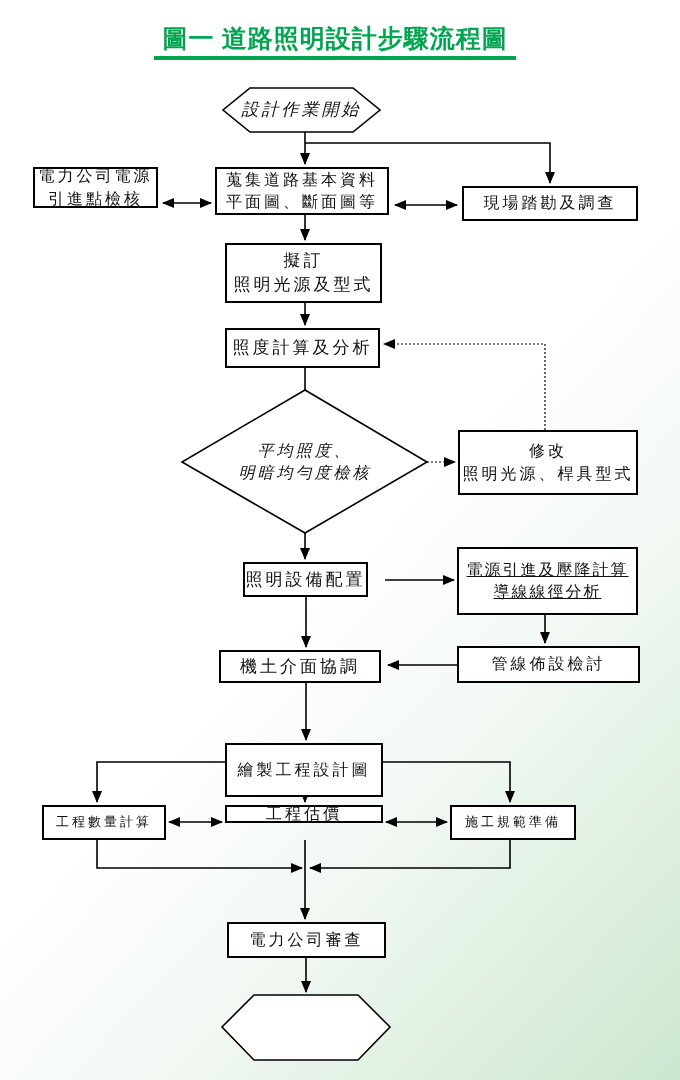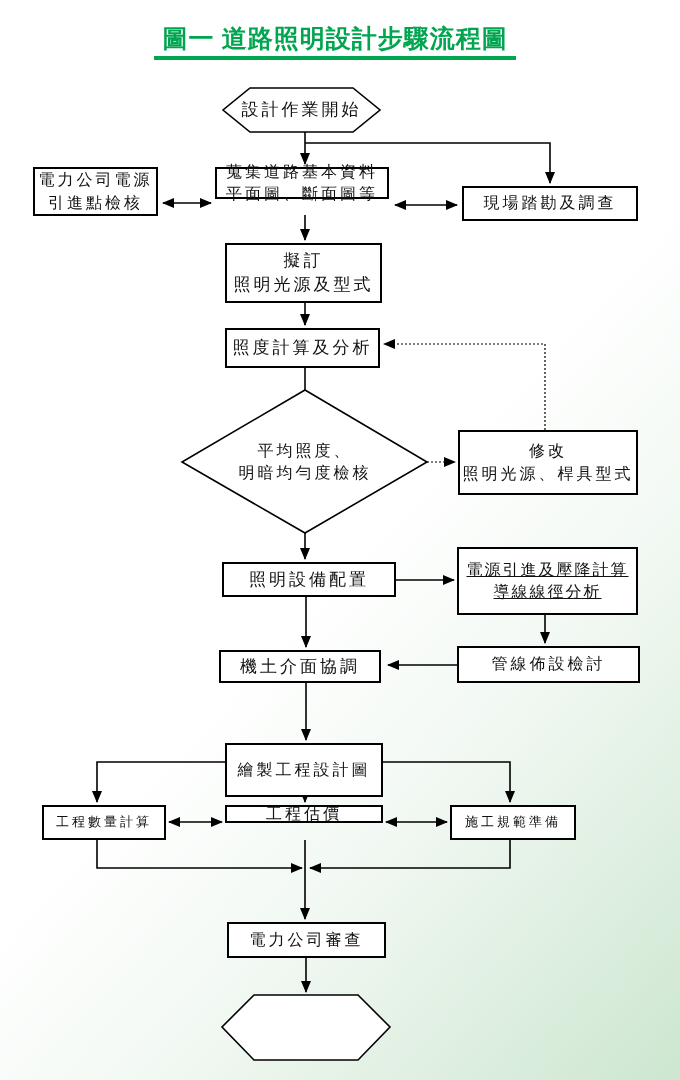--- a/index.html
+++ b/index.html
@@ -22,21 +22,21 @@
   .title-underline{
     position:absolute;left:154px;top:56px;width:362px;height:4px;background:#00A550;
   }
   .node{
     position:absolute;box-sizing:border-box;
     border:2px solid #000;background:#fff;
     display:flex;flex-direction:column;align-items:center;justify-content:center;
     font-size:16px;line-height:1.4;letter-spacing:3px;color:#111;text-align:center;
     white-space:nowrap;
   }
-  .plain{border:none;background:transparent;}
+  .plain{border:none;background:transparent;font-style:italic;}
   .fs17{font-size:17px;}
   .fs15{font-size:13px;}
   .ls2{letter-spacing:2px;text-decoration:underline;}
 </style>
 </head>
 <body>
 
 <div class="stage">
 
   <svg class="flow" width="680" height="1080" viewBox="0 0 680 1080">
@@ -98,26 +98,26 @@
     </g>
   </svg>
 
   <div class="title">圖一 道路照明設計步驟流程圖</div>
   <div class="title-underline"></div>
 
   <div class="node plain fs17" style="left:223px;top:88px;width:157px;height:44px">
     <span>設計作業開始</span>
   </div>
 
-  <div class="node" style="left:33px;top:167px;width:125px;height:49px">
+  <div class="node" style="left:33px;top:167px;width:125px;height:41px">
     <span>電力公司電源</span>
     <span>引進點檢核</span>
   </div>
 
-  <div class="node" style="left:215px;top:167px;width:174px;height:32px">
+  <div class="node" style="left:215px;top:167px;width:174px;height:48px">
     <span>蒐集道路基本資料</span>
     <span>平面圖、斷面圖等</span>
   </div>
 
   <div class="node" style="left:462px;top:186px;width:176px;height:35px">
     <span>現場踏勘及調查</span>
   </div>
 
   <div class="node fs17" style="left:225px;top:328px;width:155px;height:40px">
     <span>照度計算及分析</span>
@@ -131,21 +131,21 @@
   <div class="node plain" style="left:205px;top:431px;width:200px;height:62px">
     <span>平均照度、</span>
     <span>明暗均勻度檢核</span>
   </div>
 
   <div class="node" style="left:458px;top:430px;width:180px;height:65px">
     <span>修改</span>
     <span>照明光源、桿具型式</span>
   </div>
 
-  <div class="node fs17" style="left:222px;top:562px;width:174px;height:35px">
+  <div class="node fs17" style="left:243px;top:562px;width:125px;height:35px">
     <span>照明設備配置</span>
   </div>
 
   <div class="node ls2" style="left:457px;top:547px;width:181px;height:68px">
     <span>電源引進及壓降計算</span>
     <span>導線線徑分析</span>
   </div>
 
   <div class="node fs17" style="left:219px;top:650px;width:162px;height:33px">
     <span>機土介面協調</span>

